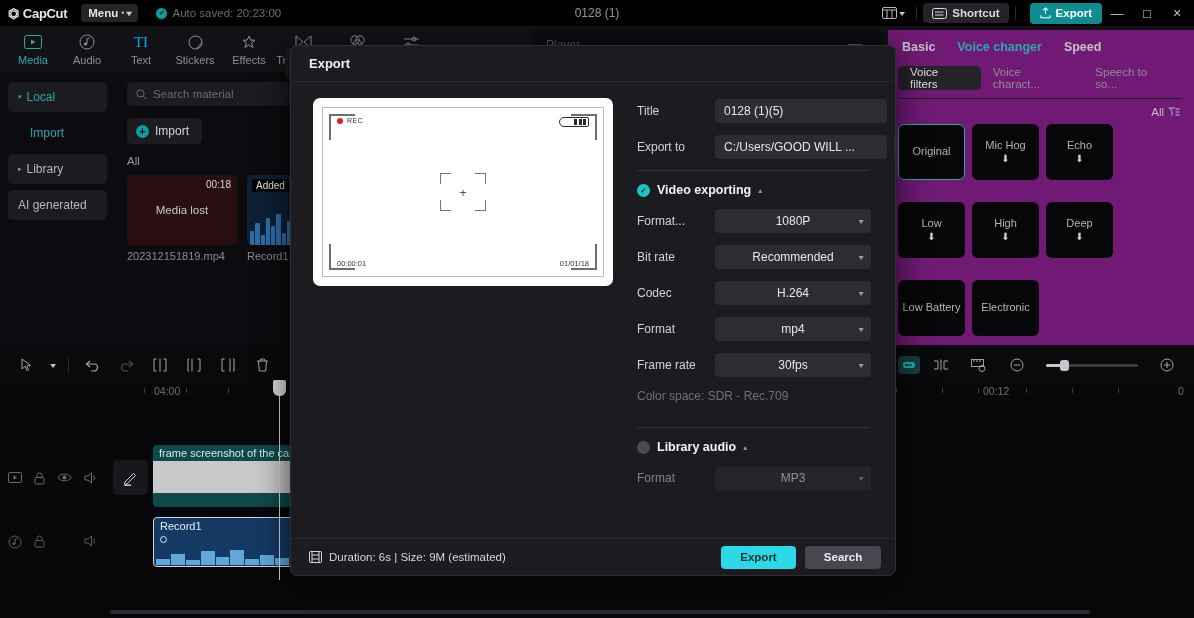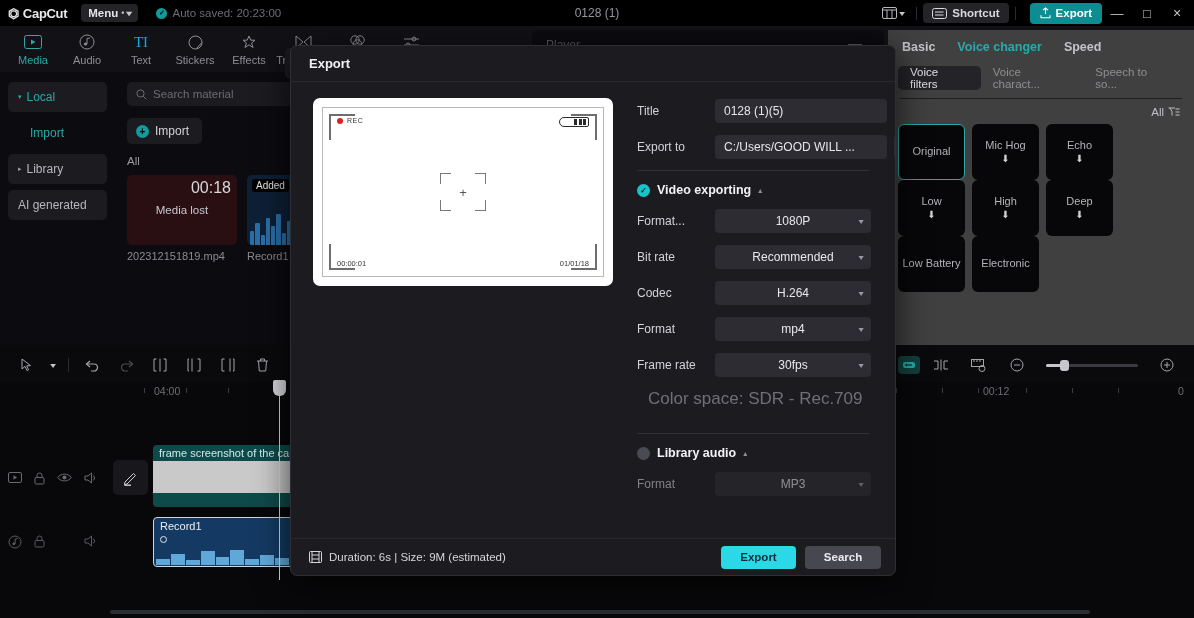--- a/index.html
+++ b/index.html
@@ -99,58 +99,58 @@
   .plus-circ { width: 13px; height: 13px; border-radius: 50%; background: #0e9c9c;
     color:#0c0c10; font-size: 10px; display:flex; align-items:center; justify-content:center; font-weight:bold;}
   .all-label { margin-top: 11px; font-size: 11.5px; color: #9a9aa0; }
   .thumbs { margin-top: 8px; display: flex; gap: 10px; }
   .thumb-wrap { width: 110px; }
   .thumb {
     width: 110px; height: 70px; border-radius: 5px; position: relative; overflow: hidden;
   }
   .thumb.lost { background: #2a0f12; display: flex; align-items: center; justify-content: center;
     font-size: 11.5px; color: #c8c8ce; }
-  .thumb .dur { position: absolute; top: 4px; right: 6px; font-size: 16px; color: #d8d8dd; }
+  .thumb .dur { position: absolute; top: 4px; right: 6px; font-size: 10px; color: #d8d8dd; }
   .thumb.audio { background: #0d2036; }
   .thumb .added { position: absolute; top: 4px; left: 5px; background: #000; color:#e2e2e6;
     font-size: 10px; padding: 1px 4px; border-radius: 3px; }
   .wave { position: absolute; bottom: 0; left: 0; right: 0; height: 34px;
     display: flex; align-items: flex-end; gap: 1px; padding: 0 3px; }
   .wave i { flex: 1; background: #2b6fa8; border-radius: 1px 1px 0 0; }
   .thumb-name { margin-top: 5px; font-size: 11px; color: #8a8a91; white-space: nowrap;
     overflow: hidden; text-overflow: ellipsis; }
 
   
   .player {
     position: absolute; top: 30px; left: 532px; width: 352px; height: 315px;
     background: #0c0c10; border-radius: 6px;
   }
   .player-label { font-size: 12px; color: #55555c; padding: 8px 0 0 14px; }
   .player-minus { position: absolute; top: 14px; right: 22px; width: 14px; height: 2px; background: #5a5a61; }
 
   
   .rightpanel {
     position: absolute; top: 30px; left: 888px; width: 306px; height: 315px;
-    background: #404040;
+    background: #701a75;
   }
   .rp-tabs { display: flex; align-items: center; gap: 22px; padding: 10px 14px 0 14px; }
   .rp-tab { font-size: 12.5px; color: #c3c3c9; font-weight: bold; }
   .rp-tab.active { color: #2aa9a9; }
   .rp-sub {
     margin: 12px 10px 0 10px; height: 24px; display: flex; align-items: center;
   }
   .rp-pill {
     height: 24px; padding: 0 12px; border-radius: 5px; display: flex; align-items: center;
     font-size: 11.5px; color: #8e8e95;
   }
   .rp-pill.on { background: #232328; color: #e0e0e5; }
   .rp-div { margin: 8px 12px 0 12px; height: 1px; background: #1d1d22; }
   .rp-filterrow { display: flex; justify-content: flex-end; padding: 7px 14px 0 0; }
   .rp-all { display: flex; align-items: center; gap: 4px; font-size: 11.5px; color: #c0c0c6; }
-  .cards { display: grid; grid-template-columns: repeat(3, 67px); gap: 0 7px;
+  .cards { display: grid; grid-template-columns: repeat(3, 67px); gap: 22px 7px;
     padding: 6px 0 0 10px; }
   .card {
     width: 67px; height: 56px; border-radius: 6px; background: #070709;
     display: flex; flex-direction: column; align-items: center; justify-content: center;
     gap: 2px; font-size: 11px; color: #b4b4bb; position: relative;
   }
   .card.sel { border: 1px solid #2aa9a9; }
   .card .dl { font-size: 10px; color: #d0d0d6; }
   .card .lbl2 { line-height: 1.05; text-align: center; }
 
@@ -255,21 +255,21 @@
   .cb-off { width: 13px; height: 13px; border-radius: 50%; background: #4a4a52; }
   .chev-up { font-size: 8px; color: #8e8e96; }
   .sel-box {
     width: 156px; height: 24px; background: #2c2c32; border-radius: 4px;
     display: flex; align-items: center; justify-content: center; position: relative;
     font-size: 12px; color: #e8e8ec;
   }
   .sel-box .cv { position: absolute; right: 8px; font-size: 8px; color: #9a9aa2; transform: scaleX(1.3); }
   .crow { display: flex; align-items: center; height: 24px; margin-bottom: 12px; }
   .crow .cl { width: 78px; font-size: 12px; color: #d2d2d8; }
-  .cspace { font-size: 17px; color: #6f6f77; margin: 2px 0 0 11px; }
+  .cspace { font-size: 12px; color: #6f6f77; margin: 2px 0 0 0; }
   .dlg-foot {
     position: absolute; bottom: 0; left: 0; right: 0; height: 37px;
     border-top: 1px solid #28282e; display: flex; align-items: center; padding: 0 14px 0 18px;
   }
   .dur-text { display: flex; align-items: center; gap: 7px; font-size: 11.5px; color: #d6d6db; }
   .foot-btns { margin-left: auto; display: flex; gap: 9px; }
   .btn-export {
     width: 75px; height: 23px; border-radius: 4px; background: #2bd8e8;
     display: flex; align-items: center; justify-content: center;
     font-size: 11.5px; color: #0f2e33; font-weight: bold;

